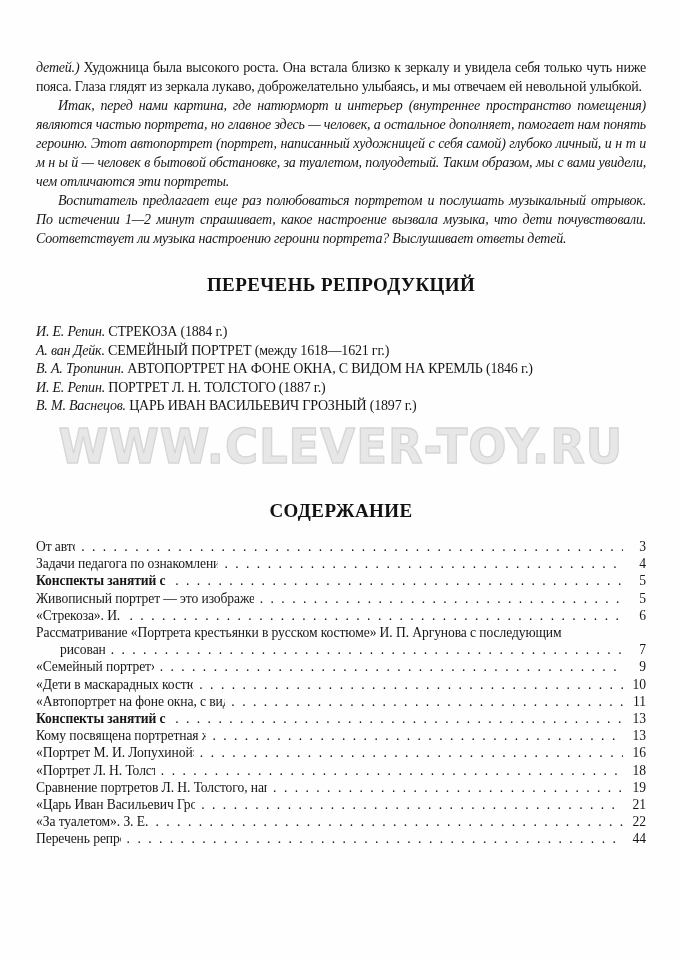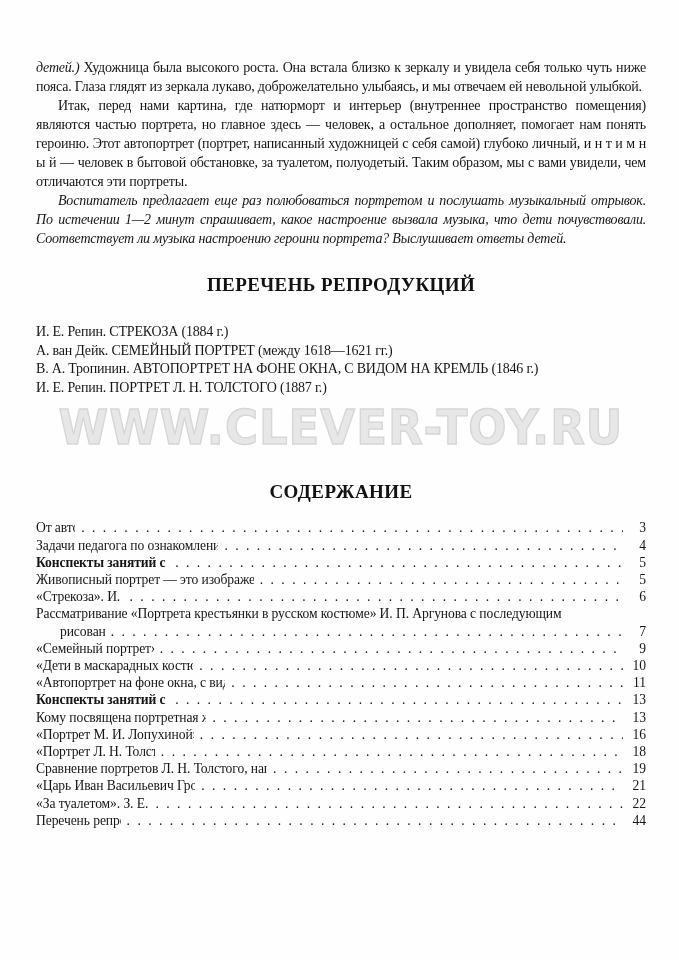--- a/index.html
+++ b/index.html
@@ -20,21 +20,21 @@
     overflow: hidden;
   }
   
   .body-text {
     margin: 0;
     font-size: 14px;
     line-height: 19px;
     letter-spacing: -0.2px;
     text-align: justify;
   }
-  .body-text.indented { text-indent: 22px; }
+  .body-text.indented { text-indent: 22px; font-style: italic; }
   .italic { font-style: italic; }
   
   .section-heading {
     margin: 0;
     text-align: center;
     font-size: 19px;
     font-weight: bold;
     letter-spacing: 0.4px;
     color: #121212;
   }
@@ -42,21 +42,21 @@
   #contents-heading { margin-top: 24px; margin-bottom: 16px; }
   
   .repro-list {
     list-style: none;
     margin: 0;
     padding: 0;
     font-size: 14px;
     line-height: 18.6px;
     letter-spacing: -0.2px;
   }
-  .repro-item .author { }
+  .repro-item .author { font-style: italic; }
   
   .watermark {
     margin-top: 2px;
     height: 58px;
     line-height: 58px;
     text-align: center;
     font-family: "DejaVu Sans", sans-serif;
     font-weight: 700;
     font-size: 45px;
     letter-spacing: 1px;
@@ -112,20 +112,21 @@
 
   <p class="body-text indented italic">Воспитатель предлагает еще раз полюбоваться портретом и послушать музыкальный отрывок. По истечении 1—2 минут спрашивает, какое настроение вызвала музыка, что дети почувствовали. Соответствует ли музыка настроению героини портрета? Выслушивает ответы детей.</p>
 
   <h2 class="section-heading" id="repro-heading">ПЕРЕЧЕНЬ РЕПРОДУКЦИЙ</h2>
 
   <ul class="repro-list" id="repro-list">
       <li class="repro-item"><span class="author">И. Е. Репин. </span><span class="title">СТРЕКОЗА (1884 г.)</span></li>
       <li class="repro-item"><span class="author">А. ван Дейк. </span><span class="title">СЕМЕЙНЫЙ ПОРТРЕТ (между 1618—1621 гг.)</span></li>
       <li class="repro-item"><span class="author">В. А. Тропинин. </span><span class="title">АВТОПОРТРЕТ НА ФОНЕ ОКНА, С ВИДОМ НА КРЕМЛЬ (1846 г.)</span></li>
       <li class="repro-item"><span class="author">И. Е. Репин. </span><span class="title">ПОРТРЕТ Л. Н. ТОЛСТОГО (1887 г.)</span></li>
+      <li class="repro-item"><span class="author">В. М. Васнецов. </span><span class="title">ЦАРЬ ИВАН ВАСИЛЬЕВИЧ ГРОЗНЫЙ (1897 г.)</span></li>
     </ul>
 
   <div class="watermark" style="color: rgb(231, 231, 231);">WWW.CLEVER-TOY.RU</div>
 
   <h2 class="section-heading" id="contents-heading">СОДЕРЖАНИЕ</h2>
 
   <div class="toc" id="toc">
       <div class="toc-row">
         <span class="toc-label">От автора</span>
         <span class="toc-leader"></span>

